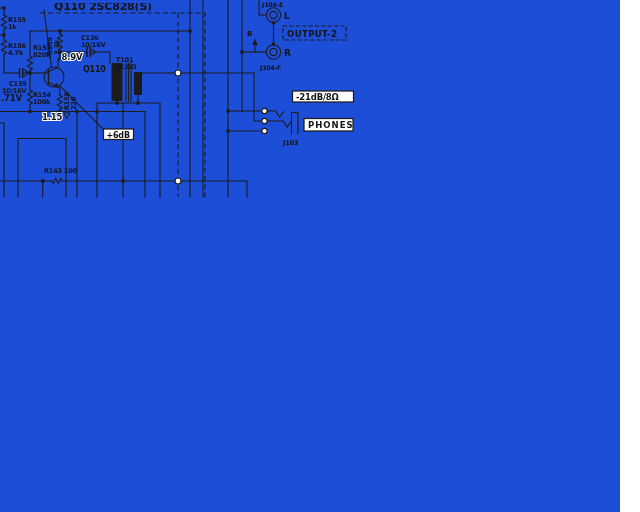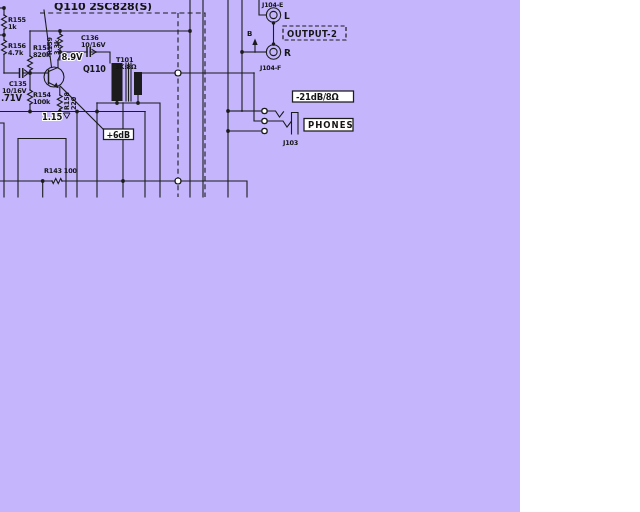--- a/index.html
+++ b/index.html
@@ -1,16 +1,16 @@
 <!DOCTYPE html>
 <html><head>
 <meta charset="utf-8">
 <style>
   html,body{margin:0;padding:0;background:#ffffff;}
-  #stage{position:relative;width:520px;height:512px;background:#c4b5fd;overflow:hidden;}
+  #stage{position:relative;width:620px;height:512px;background:#1d4ed8;overflow:hidden;}
   svg text{font-family:"DejaVu Sans","Liberation Sans",sans-serif;fill:#151515;font-weight:bold;letter-spacing:-0.2px;}
   .t6{font-size:6.3px;}
   .t65{font-size:6.5px;}
   .t7{font-size:7px;}
   .t8{font-size:8px;}
   .t85{font-size:8.5px;}
   .t9{font-size:9px;}
   .t11{font-size:11px;}
   .wire{stroke:#1c1c1c;stroke-width:1.1;fill:none;stroke-linecap:square;}
   .wire2{stroke:#1c1c1c;stroke-width:1.5;fill:none;}

